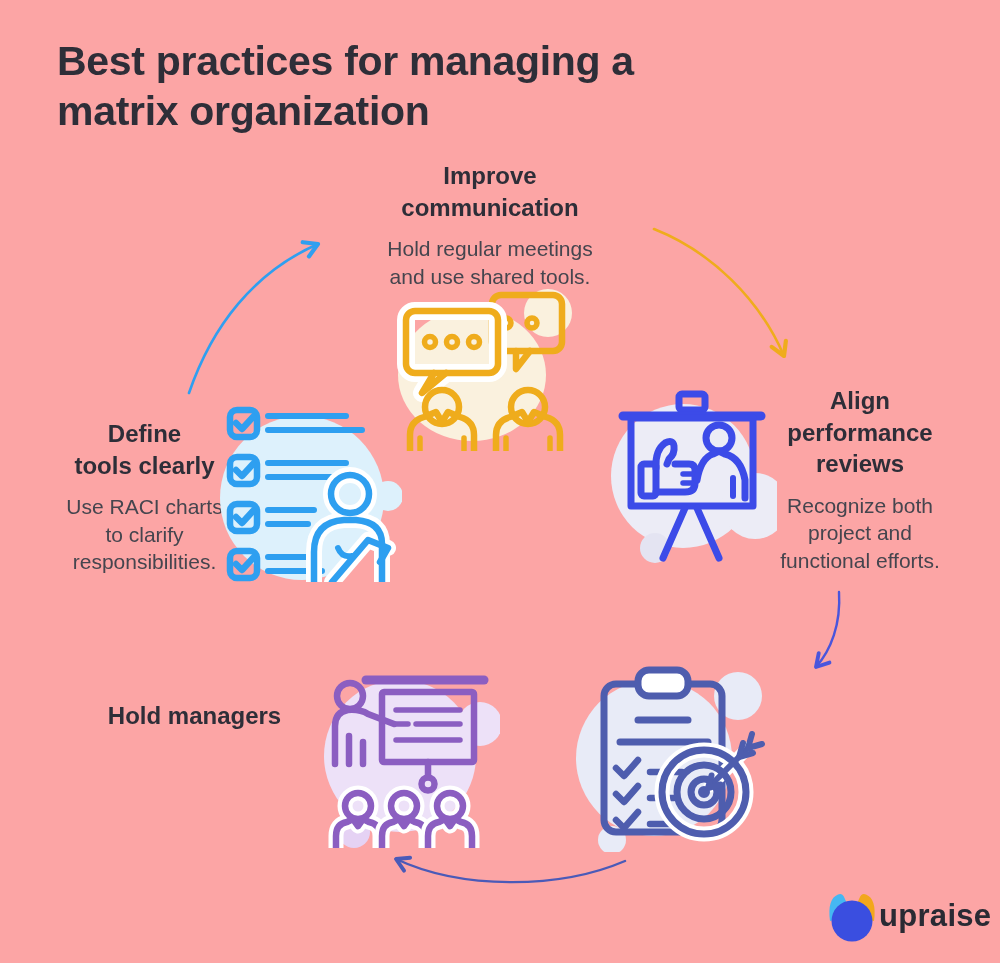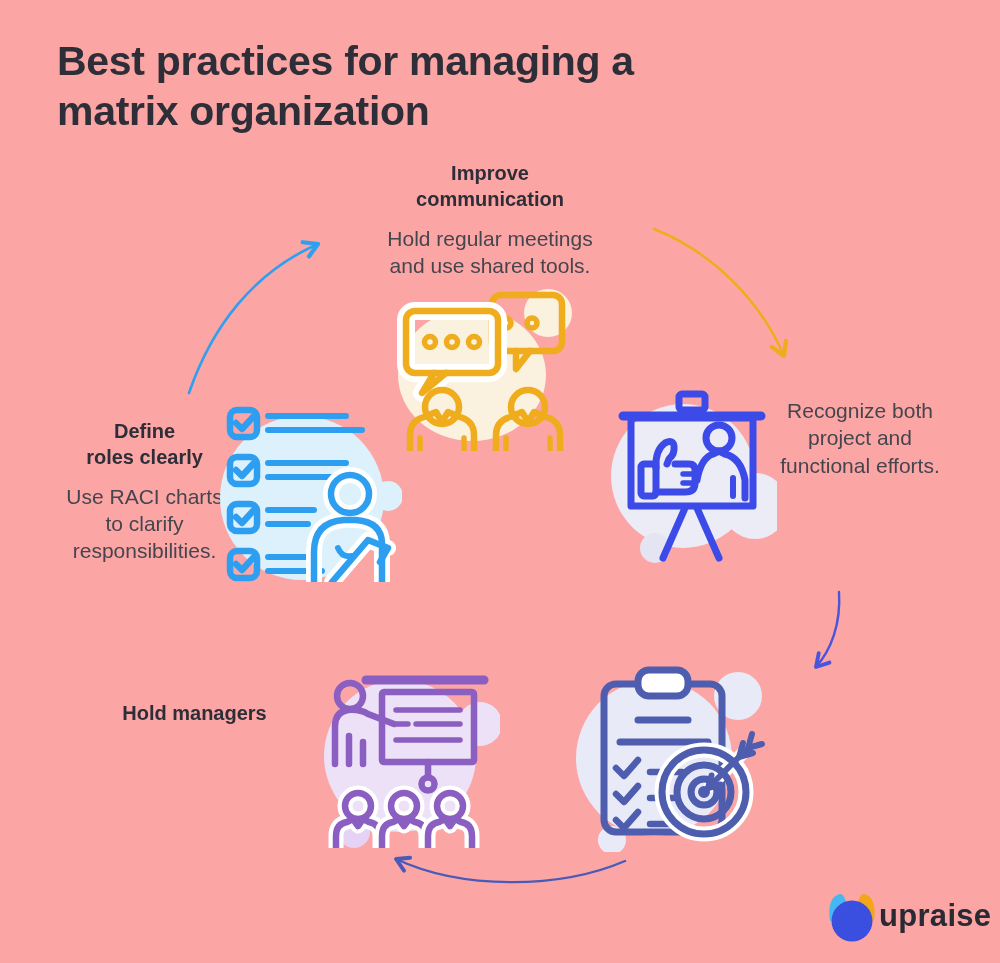--- a/index.html
+++ b/index.html
@@ -4,21 +4,21 @@
 <style>
   html,body{margin:0;padding:0;background:#ffffff;}
   body{font-family:"Liberation Sans", sans-serif;}
   .canvas{position:relative;width:1000px;height:963px;background:#fca5a5;overflow:hidden;}
 
   .page-title{position:absolute;left:57px;top:36px;width:720px;margin:0;
     font-size:41px;font-weight:700;color:#2e2e38;line-height:1.22;
     letter-spacing:-0.3px;white-space:pre-line;}
 
   .node{position:absolute;text-align:center;}
-  .node h3{margin:0 0 9px 0;font-size:20px;font-weight:700;color:#2e2e38;
+  .node h3{margin:0 0 9px 0;font-size:24px;font-weight:700;color:#2e2e38;
     line-height:1.32;white-space:pre-line;}
   .node p{margin:12px;font-size:21px;font-weight:400;color:#45454e;
     line-height:1.3;white-space:pre-line;}
 
   .node-improve{left:320px;top:160px;width:340px;}
   .node-align{left:742px;top:385px;width:236px;}
   .node-tools{left:745px;top:696px;width:225px;}
   .node-train{left:72px;top:700px;width:245px;}
   .node-define{left:42px;top:418px;width:205px;}
 
@@ -95,20 +95,23 @@
         <path d="M 20,168 L 20,152 Q 20,138 34,134 L 46,129 L 52,139 L 58,129 L 70,134 Q 84,138 84,152 L 84,168"></path>
         <path d="M 30,155 L 30,167 M 74,155 L 74,167" stroke-width="5.5"></path>
         <circle cx="138" cy="124" r="17"></circle>
         <path d="M 106,168 L 106,152 Q 106,138 120,134 L 132,129 L 138,139 L 144,129 L 156,134 Q 170,138 170,152 L 170,168"></path>
         <path d="M 116,155 L 116,167 M 160,155 L 160,167" stroke-width="5.5"></path>
       </g>
     </svg>
   </div>
 
   <div class="node node-align">
+    <h3>Align
+performance
+reviews</h3>
     <p>Recognize both
 project and
 functional efforts.</p>
   </div>
   <div class="icon-wrap icon-presentation">
     <svg viewBox="0 0 172 178" fill="none">
       <circle cx="78" cy="88" r="72" fill="#ECECF6"></circle>
       <circle cx="150" cy="118" r="33" fill="#ECECF6"></circle>
       <circle cx="50" cy="160" r="15" fill="#E4E4F2"></circle>
       <g stroke="#3C4BE8" stroke-width="7" stroke-linecap="round" stroke-linejoin="round">
@@ -195,21 +198,21 @@
         <g stroke="#8B5EC1" stroke-width="6.5">
           <circle cx="142" cy="140" r="13"></circle>
           <path d="M 120,182 V 170 Q 120,158 131,156 L 137,153 L 142,160 L 147,153 L 153,156 Q 164,158 164,170 V 182"></path>
         </g>
       </g>
     </svg>
   </div>
 
   <div class="node node-define">
     <h3>Define
-roles clearly</h3>
+tools clearly</h3>
     <p>Use RACI charts
 to clarify
 responsibilities.</p>
   </div>
   <div class="icon-wrap icon-checklist">
     <svg viewBox="0 0 192 186" fill="none">
       <circle cx="92" cy="102" r="82" fill="#DDF1FC"></circle>
       <circle cx="178" cy="100" r="15" fill="#DDF1FC"></circle>
       <g stroke="#2E9FF0" stroke-width="6.5" stroke-linecap="round" stroke-linejoin="round">
         <rect x="20" y="14" width="27" height="27" rx="7"></rect>

